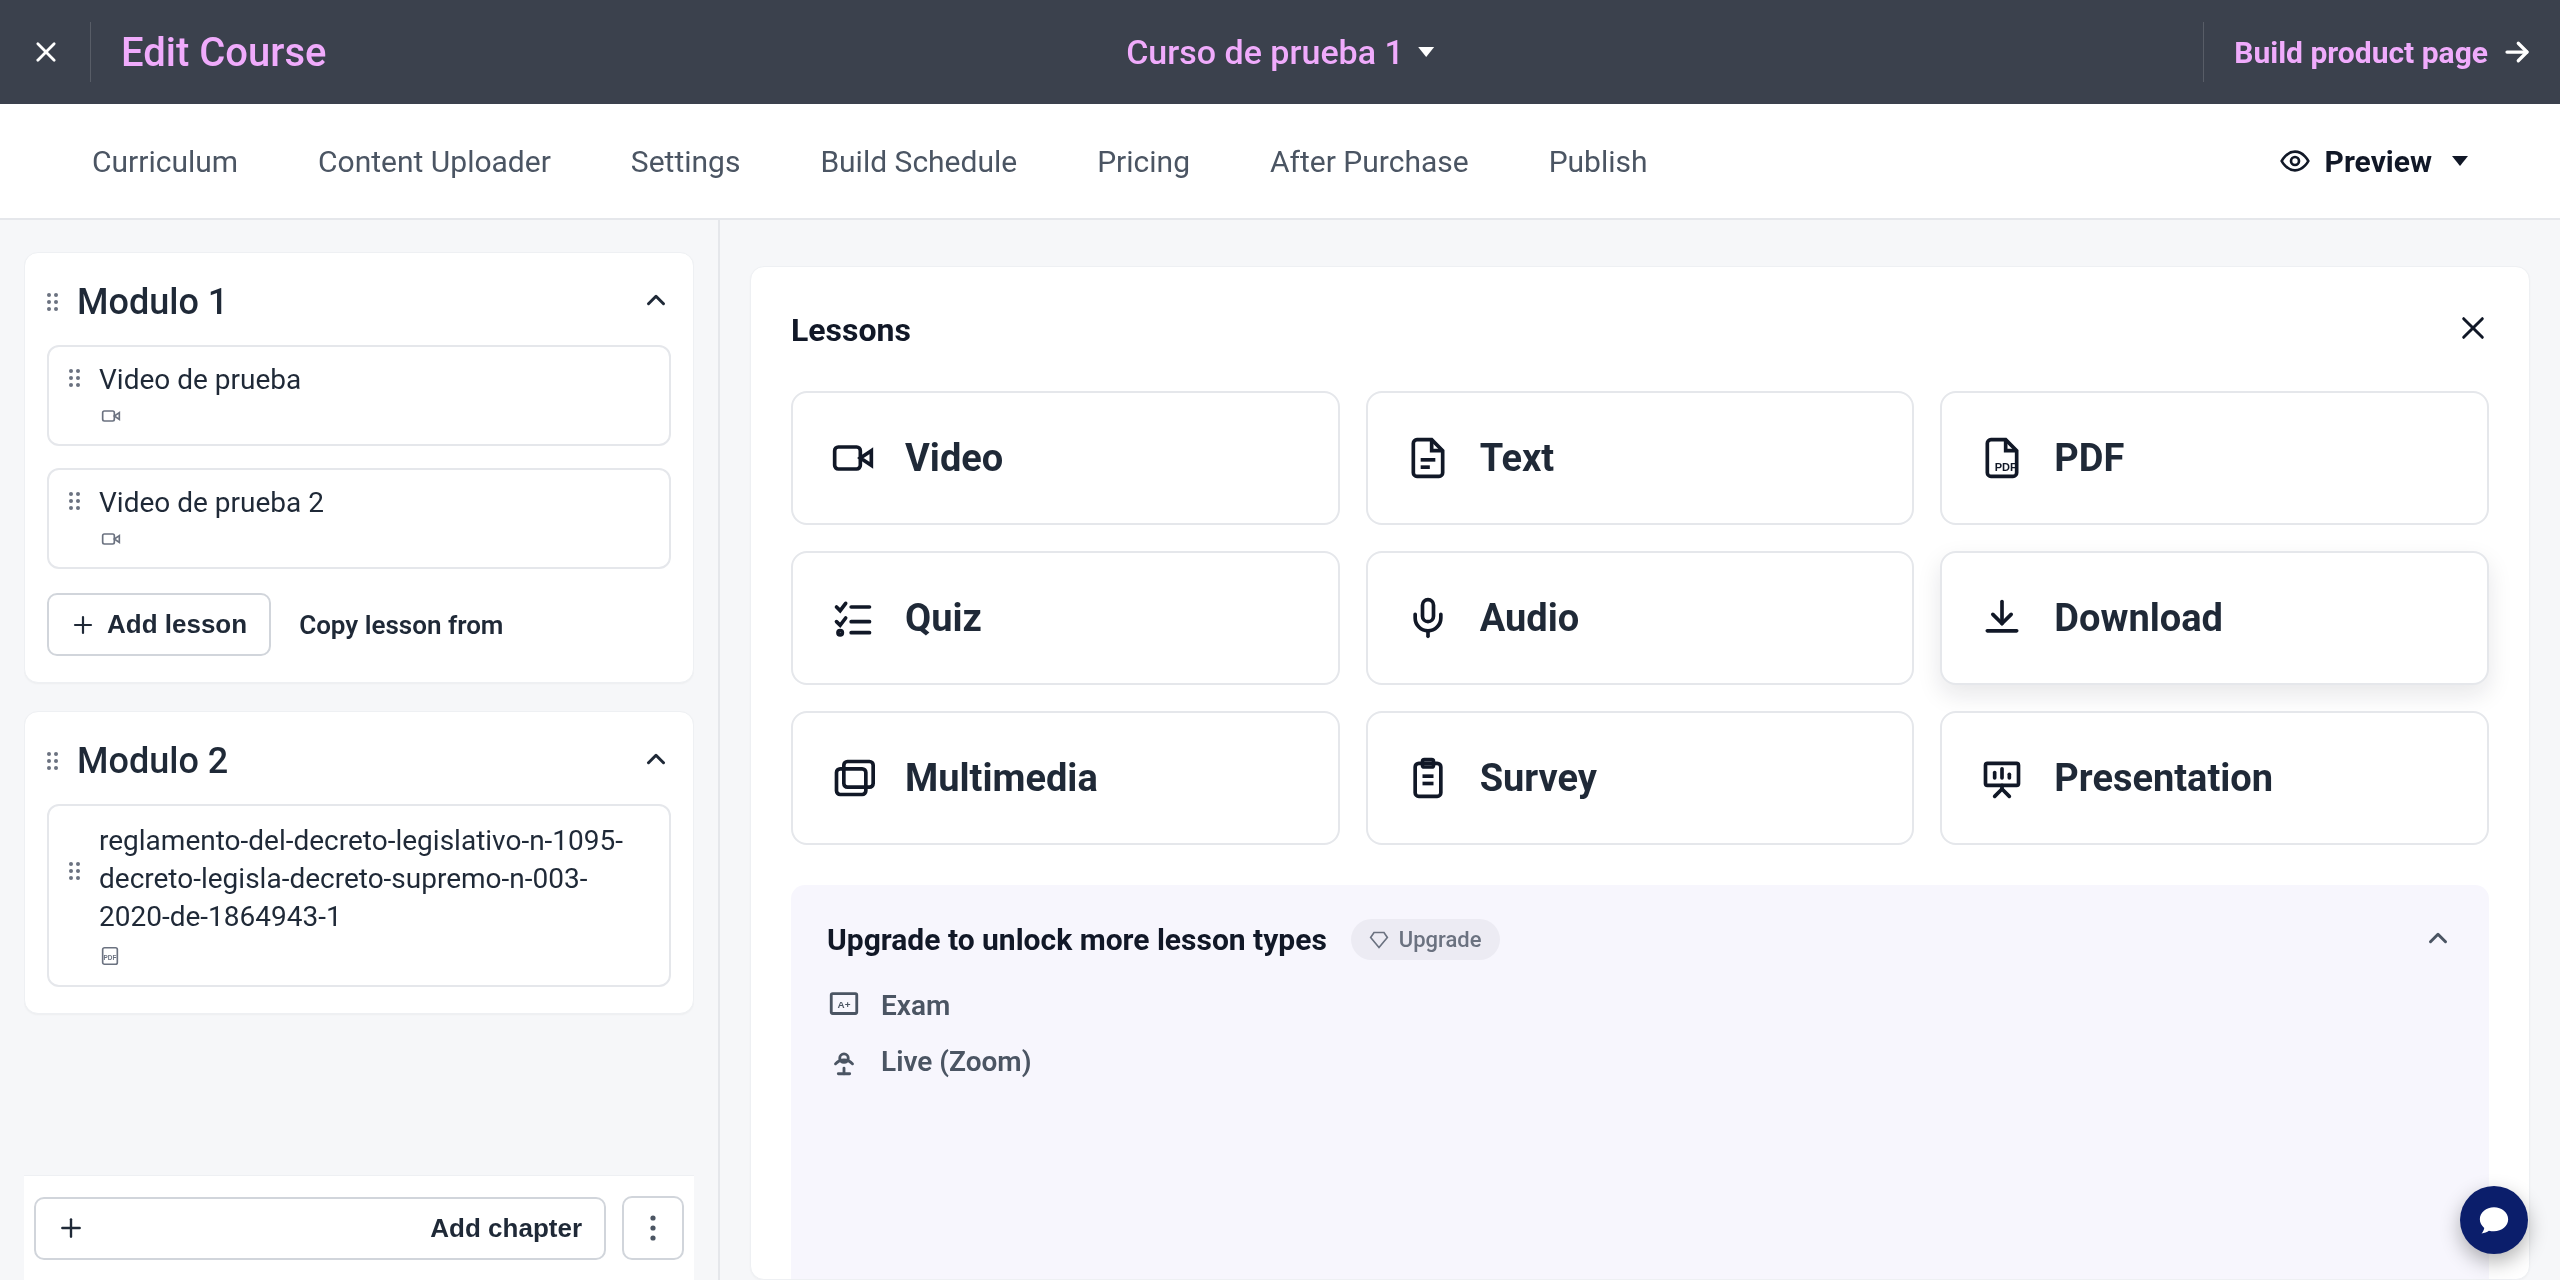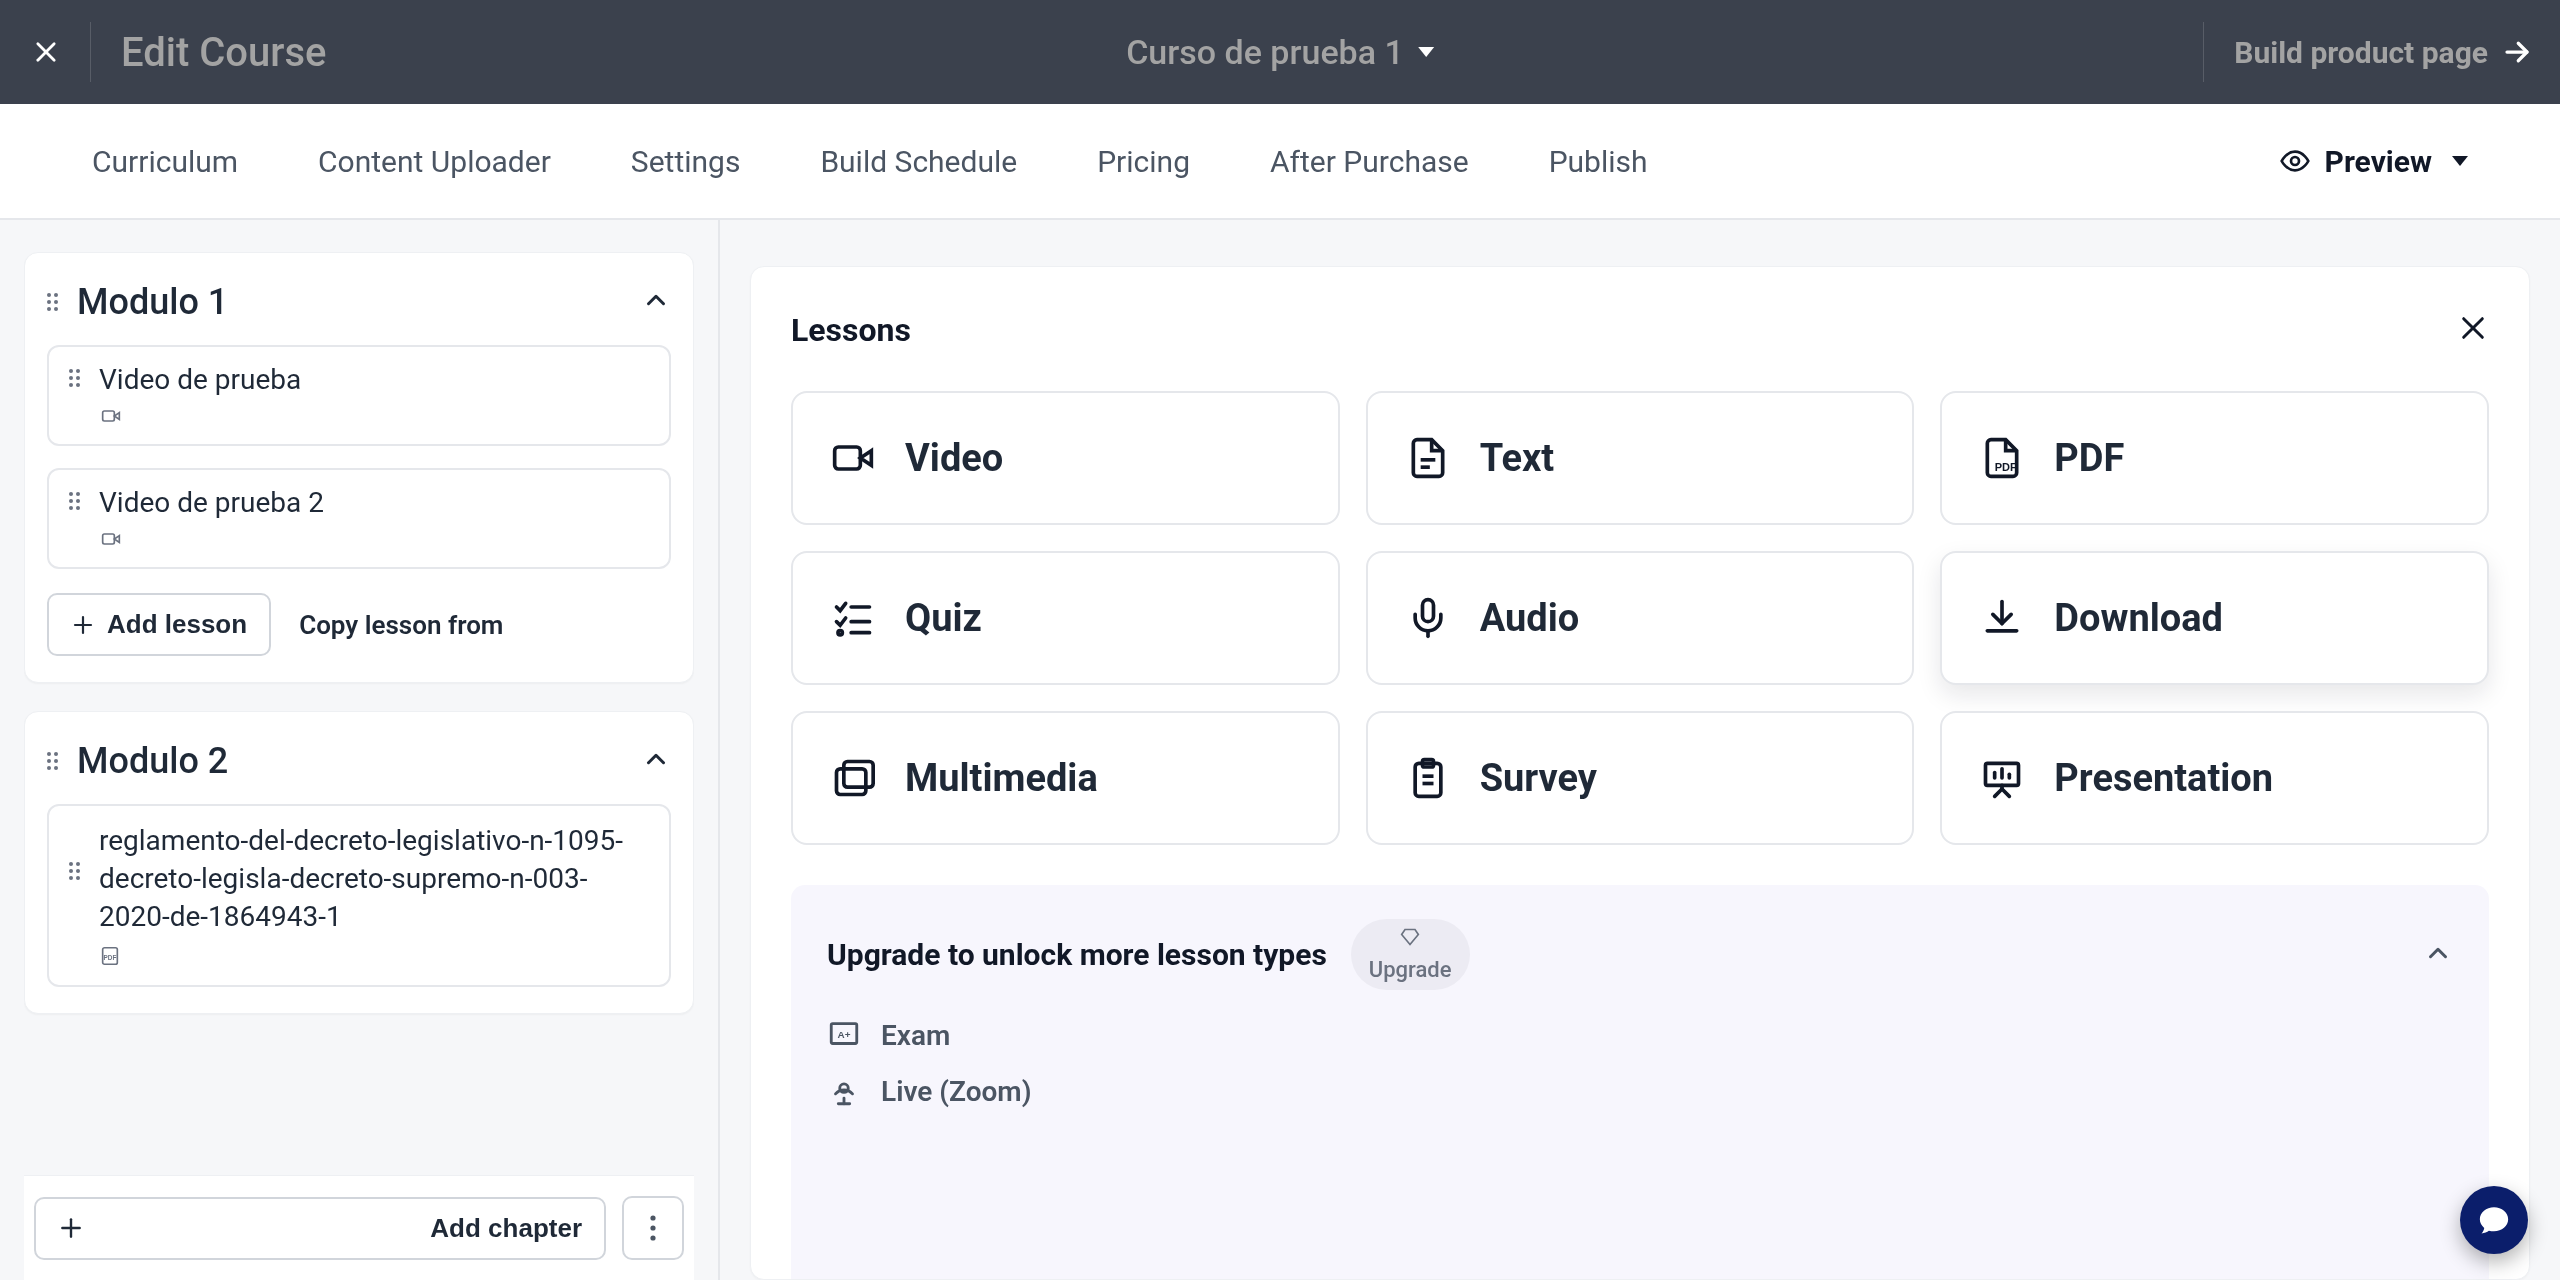--- a/index.html
+++ b/index.html
@@ -1,20 +1,20 @@
 <!DOCTYPE html>
 <html><head>
 <meta charset="utf-8">
 <style>
   * { box-sizing: border-box; margin: 0; padding: 0; }
   html, body { height: 100%; font-family: -apple-system, BlinkMacSystemFont, "Segoe UI", Roboto, Helvetica, Arial, sans-serif; color: #1f2937; background: #f6f7f9; }
   body { width: 2560px; height: 1280px; overflow: hidden; }
 
   
-  .topbar { height: 104px; background: #3b414d; display: flex; align-items: center; color: #a3a3a3; padding: 0 28px; position: relative; }
+  .topbar { height: 104px; background: #3b414d; display: flex; align-items: center; color: #f0abfc; padding: 0 28px; position: relative; }
   .topbar .close { width: 36px; height: 36px; display: flex; align-items: center; justify-content: center; cursor: pointer; }
   .topbar .divider-v { width: 1px; height: 60px; background: rgba(255,255,255,0.15); margin: 0 30px 0 26px; }
   .topbar .title { font-size: 40px; font-weight: 500; }
   .topbar .center-title { position: absolute; left: 50%; transform: translateX(-50%); display: flex; align-items: center; gap: 14px; font-size: 34px; font-weight: 500; cursor: pointer; }
   .topbar .right { margin-left: auto; display: flex; align-items: center; }
   .topbar .right .divider-r { width: 1px; height: 60px; background: rgba(255,255,255,0.15); margin: 0 30px; }
   .topbar .build-btn { display: flex; align-items: center; gap: 14px; cursor: pointer; font-size: 30px; font-weight: 700; }
   .caret-down { width:0; height:0; border-left:8px solid transparent; border-right:8px solid transparent; border-top:10px solid #fff; }
 
   
@@ -61,21 +61,21 @@
   .lesson-grid { display:grid; grid-template-columns: repeat(3, 1fr); gap: 26px; margin-top: 42px; }
   .lesson-card { border: 2px solid #e5e7eb; border-radius: 16px; height: 134px; display:flex; align-items:center; gap: 28px; padding: 0 36px; cursor:pointer; background:#fff; }
   .lesson-card.hover { box-shadow: 0 10px 24px rgba(15,23,42,0.10); }
   .lesson-card .lc-label { font-size: 38px; font-weight: 700; color:#1f2937; }
   .lc-icon { width: 48px; height: 48px; display:flex; align-items:center; justify-content:center; }
   .lc-icon svg { width:44px; height:44px; }
 
   .upgrade-section { background:#f7f6fd; border-radius: 14px 14px 0 0; margin-top: 40px; padding: 34px 36px 50px 36px; flex:1; overflow:hidden; }
   .upgrade-header { display:flex; align-items:center; gap: 24px; }
   .upgrade-header h3 { font-size: 30px; font-weight: 700; color:#111827; }
-  .upg-pill { display:flex; align-items:center; gap: 10px; background:#ecebf3; color:#6b7280; border-radius: 999px; padding: 8px 18px; font-size: 22px; font-weight:500; cursor:pointer;flex-direction:column; }
+  .upg-pill { display:flex; align-items:center; gap: 10px; background:#ecebf3; color:#6b7280; border-radius: 999px; padding: 8px 18px; font-size: 22px; font-weight:500; cursor:pointer; }
   .upg-chevron { margin-left:auto; cursor:pointer; }
   .locked-list { margin-top: 28px; display:flex; flex-direction:column; gap: 22px; }
   .locked-item { display:flex; align-items:center; gap: 20px; color:#4b5563; font-size: 28px; font-weight:600; }
   .locked-item svg { width:34px; height:34px; }
 
   
   .chat-bubble { position:absolute; right: 32px; bottom: 26px; width: 68px; height: 68px; border-radius: 50%; background:#0b1e6b; display:flex; align-items:center; justify-content:center; cursor:pointer; box-shadow: 0 8px 20px rgba(0,0,0,0.3); }
   .chat-bubble svg { width: 34px; height: 34px; }
 </style>
 </head>

